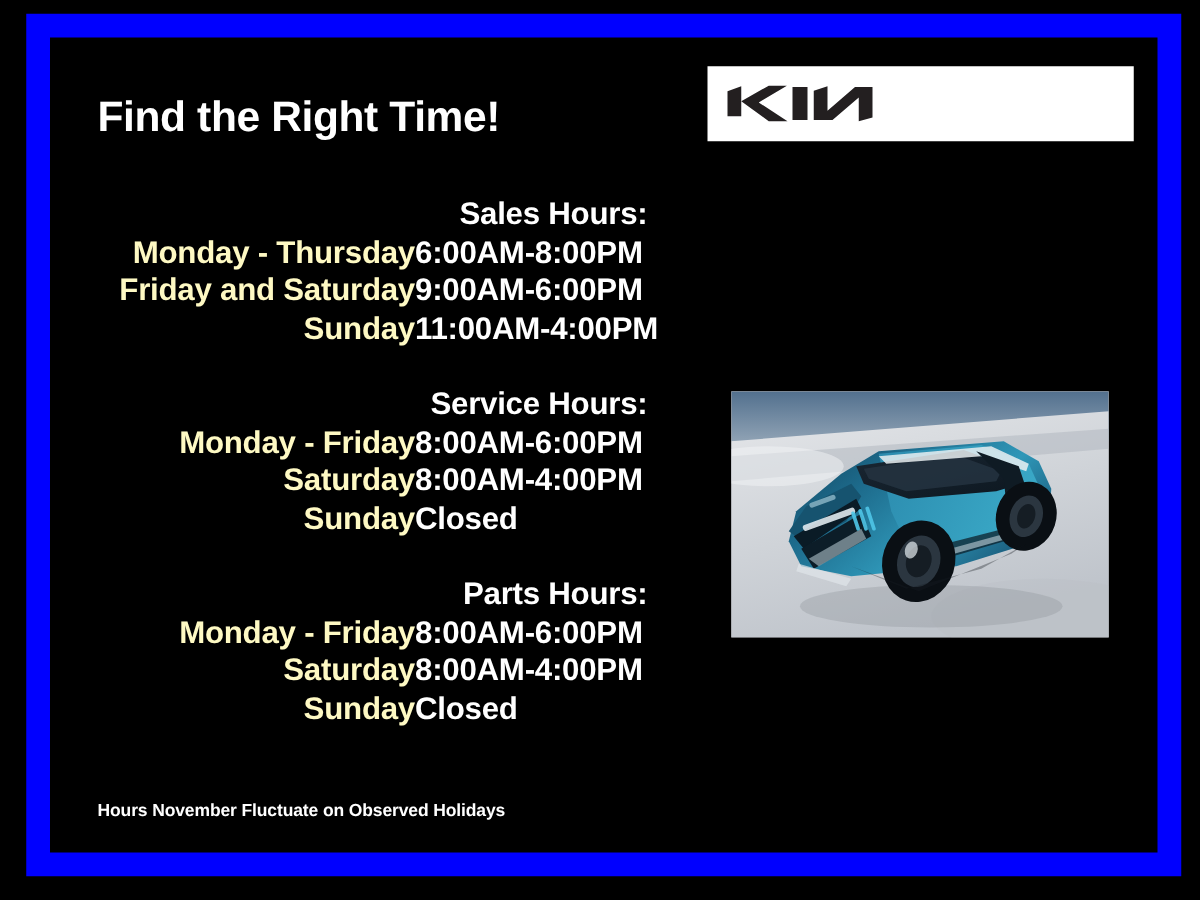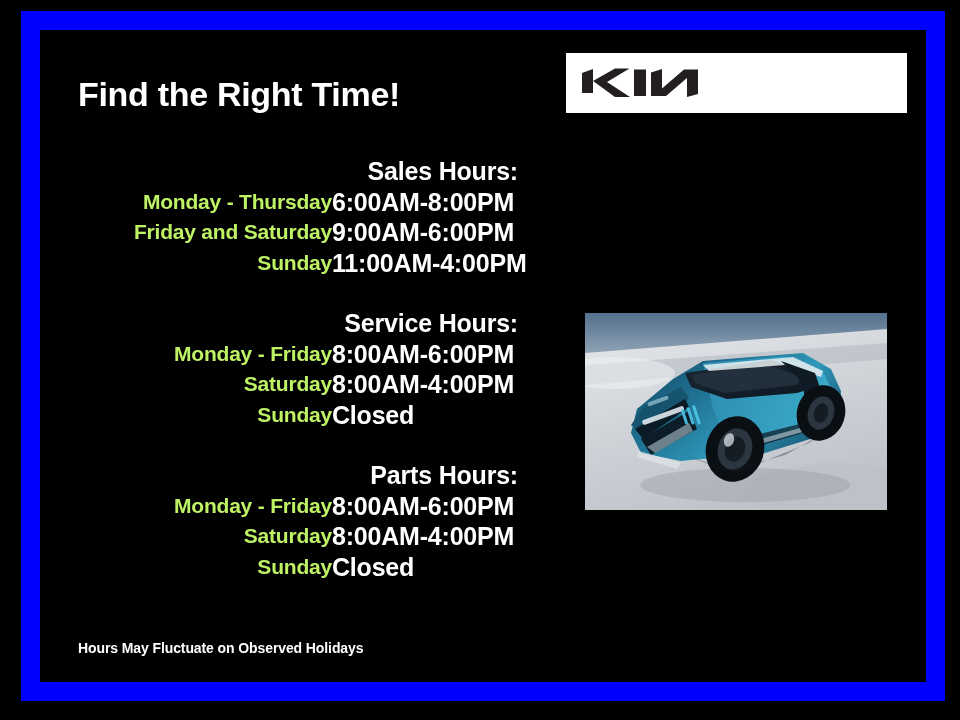--- a/index.html
+++ b/index.html
@@ -69,22 +69,22 @@
     font-stretch: condensed;
     letter-spacing: -0.2px;
     white-space: nowrap;
   }
   .hours-row {
     display: flex;
     line-height: 30.5px;
     white-space: nowrap;
   }
   .row-days {
-    color: #bef264;
-    font-size: 21px;
+    color: #fef9c3;
+    font-size: 25px;
     font-weight: bold;
     font-stretch: condensed;
     letter-spacing: -0.2px;
     width: 254px;
     flex: 0 0 254px;
   }
   .row-time {
     color: #FFFFFF;
     font-size: 25px;
     font-weight: bold;
@@ -215,21 +215,21 @@
         <span class="row-time">8:00AM-4:00PM</span>
       </div>
       <div class="hours-row">
         <span class="row-days">Sunday</span>
         <span class="row-time">Closed</span>
       </div>
     </div>
 
   </div>
 
-  <div id="footer-note">Hours May Fluctuate on Observed Holidays</div>
+  <div id="footer-note">Hours November Fluctuate on Observed Holidays</div>
 
   <div id="logo-box">
     <svg id="kia-logo-icon" viewBox="0 0 250 68" aria-hidden="true">
       <path fill="#231F20" d="M8 14 L30 6 L30 54 L8 54 Z"></path>
       <path fill="#231F20" d="M30 30 L74 5 L103 5 L58 32 L104 62 L74 62 Z"></path>
       <path fill="#231F20" d="M112 7 L136 7 L136 60 L112 60 Z"></path>
       <path fill="#231F20" d="M146 60 L146 13 L168 6 L168 45 L212 7 L240 7 L240 56 L218 62 L218 24 L176 60 Z"></path>
     </svg>
   </div>
 

